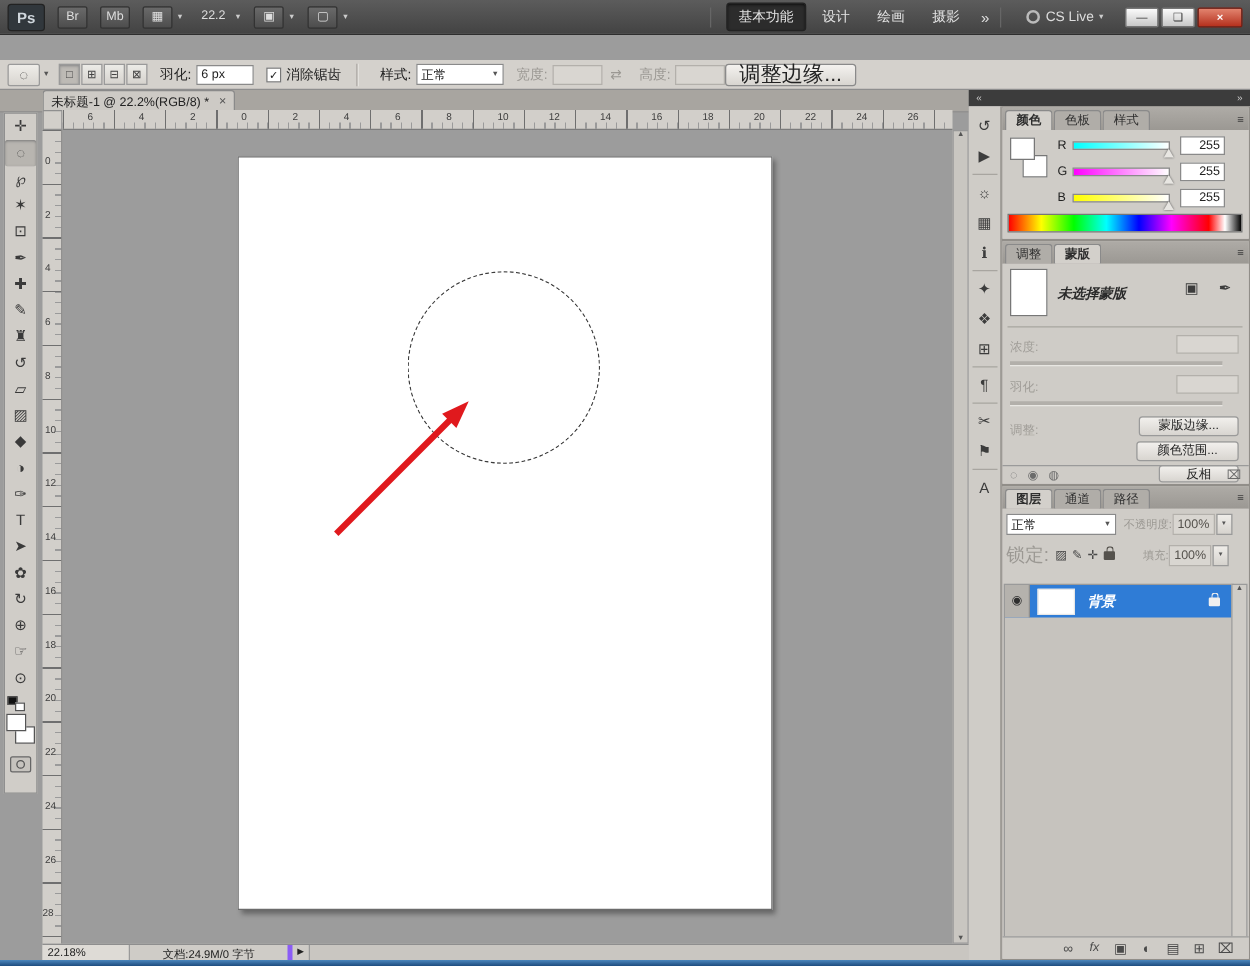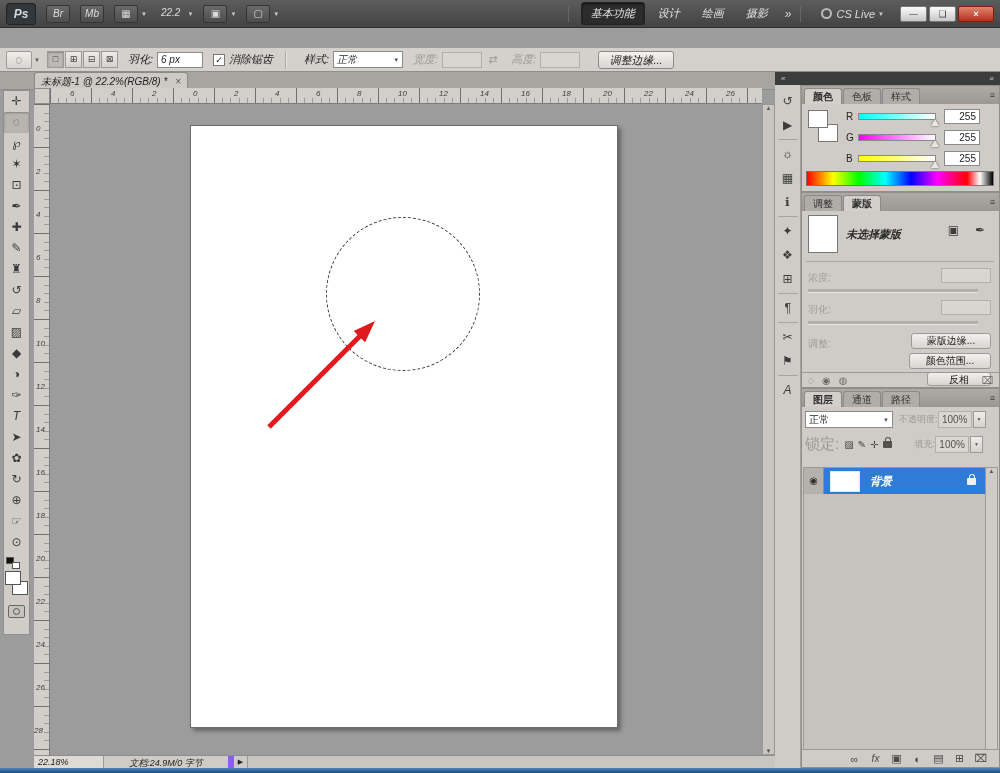--- a/index.html
+++ b/index.html
@@ -1,19 +1,19 @@
 <!DOCTYPE html>
 <html><head>
 <meta charset="utf-8">
 <style>
   * { margin:0; padding:0; box-sizing:border-box; }
   html,body { width:1000px; height:773px; }
   body { font-family:"Liberation Sans","DejaVu Sans",sans-serif; font-size:11px; color:#222; }
   #app { position:relative; width:1000px; height:773px; background:#9c9c9c; overflow:hidden; }
-  .abs { position:absolute;font-style:italic; }
+  .abs { position:absolute; }
 
   
   .titlebar { left:0; top:0; width:1000px; height:28px;
     background:linear-gradient(#5c5c5c,#434343); border-bottom:1px solid #2e2e2e;
     display:flex; align-items:center; color:#dcdcdc; }
   .ps-logo { width:30px; height:22px; margin-left:6px; background:#31373c; border:1px solid #222;
     border-radius:3px; color:#cfd6dc; font-weight:bold; font-size:12px; text-align:center; line-height:20px; }
   .tb-btn { height:18px; min-width:24px; margin-left:10px; background:linear-gradient(#6a6a6a,#4d4d4d);
     border:1px solid #333; border-radius:2px; color:#ddd; font-size:10px; line-height:16px;
     text-align:center; padding:0 4px; }
@@ -46,21 +46,21 @@
   .opt-label { margin:0 4px 0 10px; white-space:nowrap; }
   .opt-label.disabled, .dis { color:#9b9893; }
   .opt-input { width:46px; height:16px; background:#fff; border:1px solid #8a8a8a; font-size:10px; padding:1px 3px; }
   .opt-input.disabled { background:#d9d6d1; border-color:#b3b0ab; width:40px; }
   .checkbox { width:12px; height:12px; background:#fff; border:1px solid #777; margin-left:10px;
     font-size:9px; line-height:11px; text-align:center; color:#222; }
   .opt-select { width:70px; height:17px; background:#fff; border:1px solid #8a8a8a; font-size:10px;
     padding:1px 3px; display:flex; justify-content:space-between; align-items:center; }
   .opt-sep { width:1px; height:18px; background:#aaa7a2; margin:0 8px; box-shadow:1px 0 0 #e8e6e2; }
   .opt-btn { height:18px; padding:0 10px; border:1px solid #8a8a8a; border-radius:3px;
-    background:linear-gradient(#f4f2ef,#d8d5d0); font-size:11px; line-height:16px; margin-left:18px; }
+    background:linear-gradient(#f4f2ef,#d8d5d0); font-size:17px; line-height:16px; }
 
   
   .tabrow { left:0; top:72px; width:775px; height:18px; background:#a8a5a0; border-bottom:1px solid #8b8b8b; display:flex; }
   .doc-tab { margin-left:34px; height:18px; padding:0 6px; background:#cdcac5; border:1px solid #8a8a8a; border-bottom:none;
     border-radius:3px 3px 0 0; display:flex; align-items:center; font-size:10px; color:#222; }
   .doc-close { margin-left:8px; color:#555; font-size:10px; }
 
   
   .toolbar { left:3px; top:90px; width:27px; height:545px; background:#d0cdc8; border:1px solid #8f8f8f;
     display:flex; flex-direction:column; align-items:center; }
@@ -96,21 +96,21 @@
   .sel-circle { position:absolute; left:276px; top:113px; width:154px; height:154px;
     border:1.5px dashed #3c3c3c; border-radius:50%; }
   .arrow-svg { position:absolute; left:0; top:0; pointer-events:none; }
 
   
   .vscroll { left:762px; top:104px; width:13px; height:651px; background:#c9c6c1; border:1px solid #989898;
     display:flex; flex-direction:column; justify-content:space-between; align-items:center; font-size:6px; color:#555; }
   .statusrow { left:34px; top:755px; width:741px; height:13px; background:#cfccc7; border-top:1px solid #8e8e8e;
     display:flex; align-items:stretch; font-size:9px; }
   .status-zoom { width:70px; border-right:1px solid #9a9a9a; background:#dedbd6; padding:1px 4px; }
-  .status-doc { width:130px; border-right:6px solid #8b5cf6; padding:1px 4px; text-align:center; }
+  .status-doc { width:130px; border-right:4px solid #8b5cf6; padding:1px 4px; text-align:center; }
   .status-arrow { width:14px; border-right:1px solid #9a9a9a; text-align:center; font-size:7px; line-height:12px; }
   .hscroll-track { flex:1; background:#c9c6c1; }
 
   
   .dock-header { left:775px; top:72px; width:225px; height:13px; background:#3c3c3c;
     display:flex; justify-content:space-between; align-items:center; color:#cfcfcf; font-size:8px; padding:0 6px; }
   .iconstrip { left:775px; top:85px; width:26px; height:683px; background:#cfccc7; border-right:1px solid #a3a09b;
     display:flex; flex-direction:column; align-items:center; padding-top:4px; }
   .strip-icon { width:24px; height:24px; text-align:center; line-height:24px; font-size:12px; color:#3c3c3c; }
   .strip-sep { width:20px; height:1px; background:#a8a5a0; margin:2px 0; }

